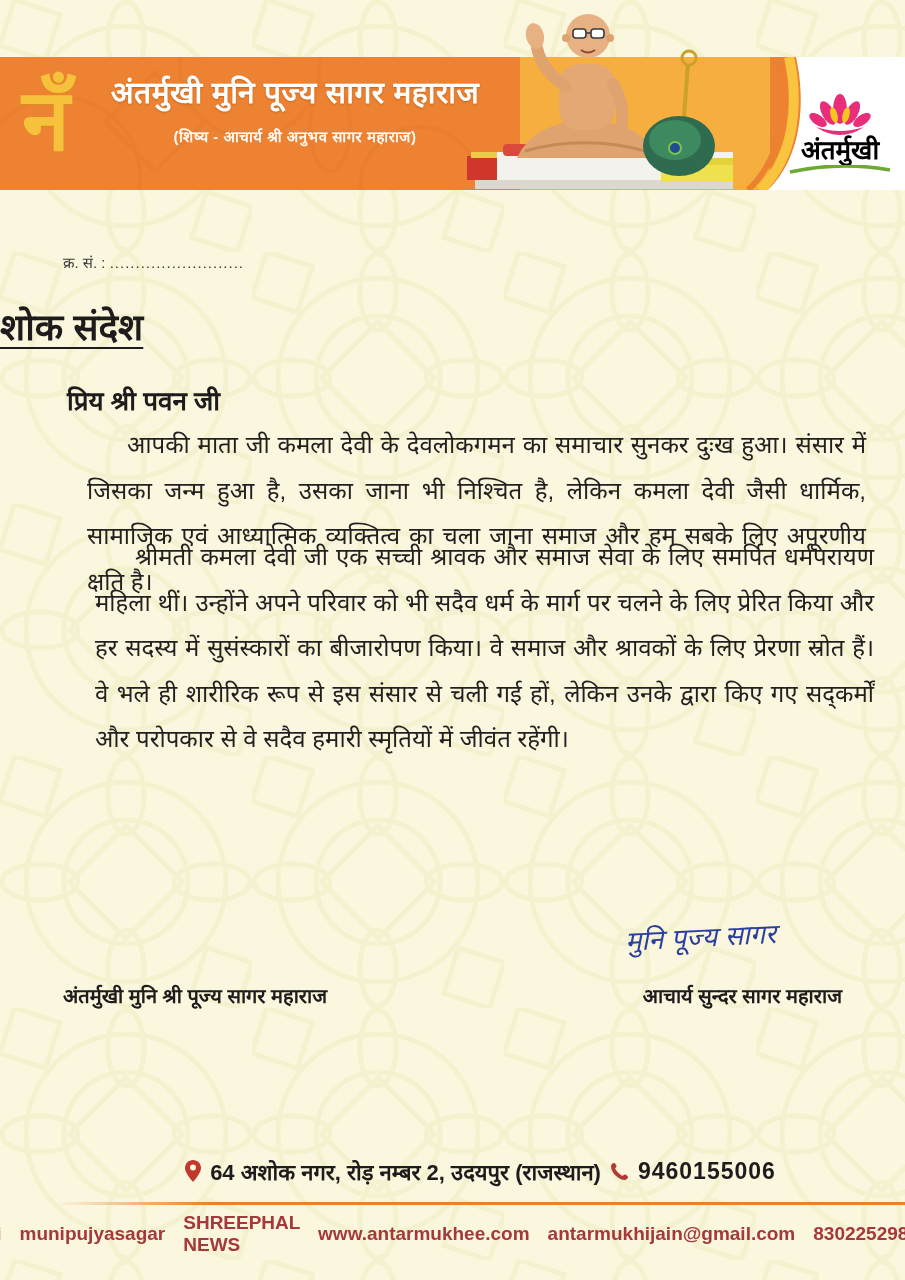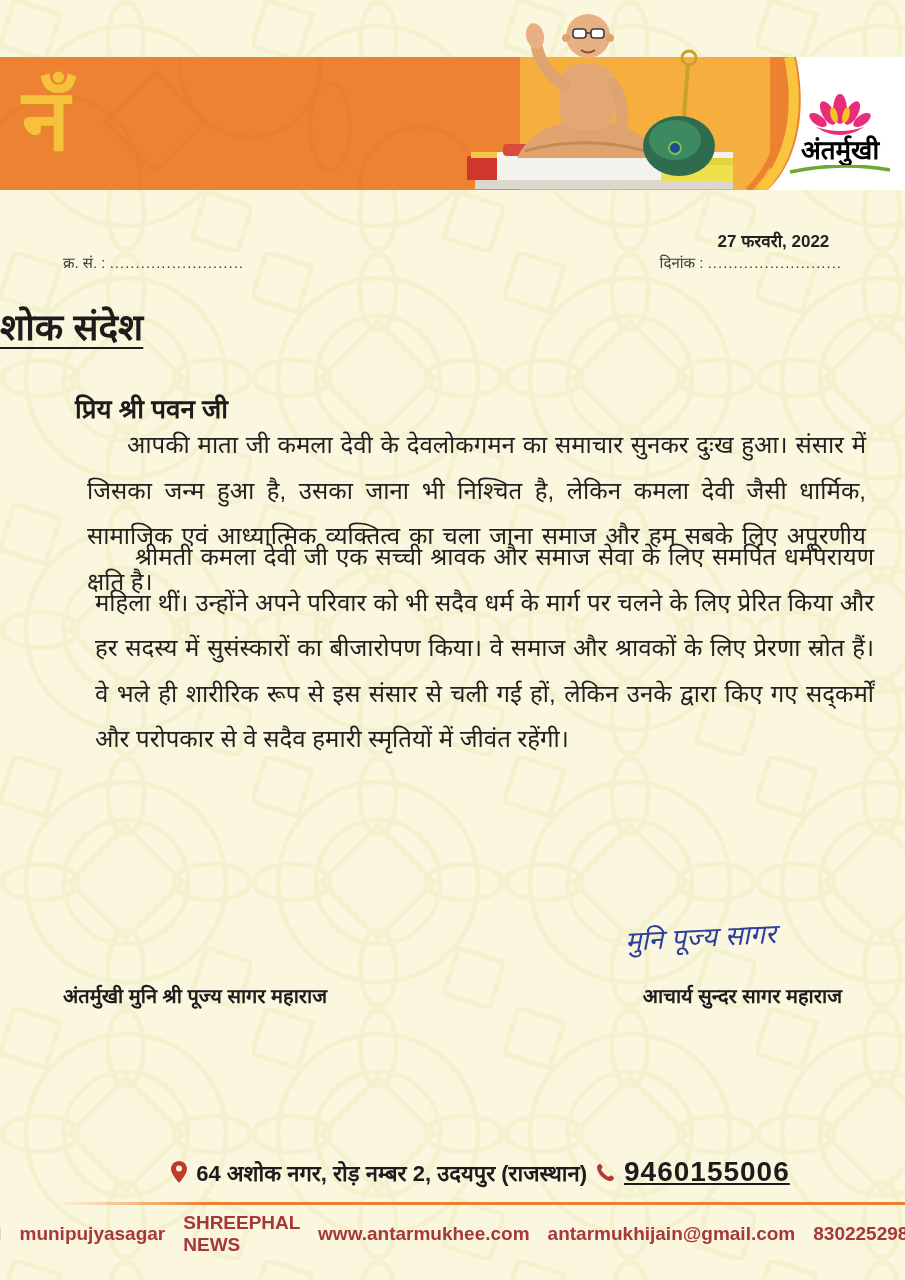--- a/index.html
+++ b/index.html
@@ -25,29 +25,29 @@
   
   .meta-row{position:absolute;left:63px;right:63px;top:228px;height:46px;z-index:2;font-size:15px;color:#3a3a3a;}
   .serial{position:absolute;left:0;bottom:2px;}
   .date-block{position:absolute;right:0;bottom:2px;text-align:left;}
   .date-value{display:block;margin-left:58px;font-size:17px;font-weight:bold;color:#222;}
   .dots{letter-spacing:1px;color:#3a3a3a;}
 
   
   .letter-title{position:absolute;left:0;width:905px;top:300px;margin:0;text-align:left;font-size:37px;font-weight:bold;color:#1d1b1c;z-index:2;}
   .letter-title span{text-decoration:underline;text-underline-offset:7px;text-decoration-thickness:2px;}
-  .salutation{position:absolute;left:63px;top:378px;margin:12px;font-size:26px;font-weight:bold;color:#1d1b1c;z-index:2;}
+  .salutation{position:absolute;left:63px;top:378px;margin:4px;font-size:26px;font-weight:bold;color:#1d1b1c;z-index:2;}
   .body-para{position:absolute;left:63px;width:779px;margin:0;font-size:24px;line-height:45.5px;color:#221f20;text-align:justify;text-indent:40px;z-index:2;}
   .p1{top:422px;margin-left:24px;} .p2{top:534px;margin-left:32px;} .p3{top:793px;}
   .signature{position:absolute;left:625px;top:916px;width:220px;font-size:27px;font-style:italic;color:#2B3F9E;transform:rotate(-3deg);z-index:2;white-space:nowrap;}
   .names-row{position:absolute;left:63px;right:63px;top:982px;display:flex;justify-content:space-between;font-size:20px;font-weight:bold;color:#1d1b1c;z-index:2;}
 
   
   .address-row{position:absolute;left:0;width:905px;top:1156px;display:flex;justify-content:center;align-items:center;gap:9px;font-size:22px;font-weight:bold;color:#1d1b1c;z-index:2;padding-left:28px;}
-  .address-row .phone-num{font-size:28px;letter-spacing:1px;text-decoration:underline;}
+  .address-row .phone-num{font-size:23px;letter-spacing:1px;}
   .footer-rule{position:absolute;left:55px;right:0;top:1202px;height:3px;background:linear-gradient(90deg,rgba(232,130,47,0) 0%,#E8822F 18%,#E8822F 100%);z-index:2;}
   .social-row{position:absolute;left:0;width:774px;top:1212px;display:flex;justify-content:center;align-items:center;gap:6px;font-size:19px;font-weight:bold;color:#A5383C;z-index:2;}
   .social-row .lbl{margin-right:6px;}
   .sicon{display:inline-block;vertical-align:middle;}
 </style>
 </head>
 <body>
 
 <div class="page">
 
@@ -84,20 +84,24 @@
     <div class="amber-block"></div>
 
     <svg class="white-curve" width="215" height="133" viewBox="0 0 215 133">
       <path d="M58 133 C94 100 98 45 88 0" stroke="#EB8230" stroke-width="6" fill="none"></path>
       <path d="M70 133 C105 100 109 45 99 0" stroke="#F9C53E" stroke-width="10" fill="none"></path>
       <path d="M78 133 C112 100 116 45 106 0 L215 0 L215 133 Z" fill="#FFFFFF"></path>
     </svg>
 
     <div class="emblem">नँ</div>
 
+    <div class="titles">
+      <div class="band-title">अंतर्मुखी मुनि पूज्य सागर महाराज</div>
+      <div class="band-subtitle">(शिष्य - आचार्य श्री अनुभव सागर महाराज)</div>
+    </div>
 
     <svg class="monk" width="330" height="184" viewBox="0 0 330 184">
 
       <rect x="50" y="144" width="258" height="32" fill="#F3F2EC"></rect>
       <rect x="50" y="172" width="258" height="9" fill="#DDD8CE"></rect>
       <rect x="42" y="148" width="30" height="24" fill="#D1362C"></rect>
       <rect x="46" y="144" width="26" height="6" fill="#F2C84B"></rect>
       <rect x="236" y="150" width="72" height="24" fill="#EFE14E"></rect>
       <rect x="236" y="150" width="72" height="7" fill="#E4D23A"></rect>
       <rect x="78" y="136" width="150" height="12" rx="4" fill="#D94A3A"></rect>
@@ -143,25 +147,20 @@
         <path d="M2 7 Q52 -4 102 5" stroke="#6FA832" stroke-width="3.5" fill="none"></path>
       </svg>
     </div>
   </header>
 
   <div class="meta-row">
     <div class="serial">
       <span>क्र. सं. :</span>
       <span class="dots">..........................</span>
     </div>
-    <div class="date-block">
-      <span class="date-value">27 फरवरी, 2022</span>
-      <span>दिनांक :</span>
-      <span class="dots">..........................</span>
-    </div>
   </div>
 
   <h1 class="letter-title"><span>शोक संदेश</span></h1>
   <p class="salutation">प्रिय श्री पवन जी</p>
   <p class="body-para p1">आपकी माता जी कमला देवी के देवलोकगमन का समाचार सुनकर दुःख हुआ। संसार में जिसका जन्म हुआ है, उसका जाना भी निश्चित है, लेकिन कमला देवी जैसी धार्मिक, सामाजिक एवं आध्यात्मिक व्यक्तित्व का चला जाना समाज और हम सबके लिए अपूरणीय क्षति है।</p>
   <p class="body-para p2">श्रीमती कमला देवी जी एक सच्ची श्रावक और समाज सेवा के लिए समर्पित धर्मपरायण महिला थीं। उन्होंने अपने परिवार को भी सदैव धर्म के मार्ग पर चलने के लिए प्रेरित किया और हर सदस्य में सुसंस्कारों का बीजारोपण किया। वे समाज और श्रावकों के लिए प्रेरणा स्रोत हैं। वे भले ही शारीरिक रूप से इस संसार से चली गई हों, लेकिन उनके द्वारा किए गए सद्कर्मों और परोपकार से वे सदैव हमारी स्मृतियों में जीवंत रहेंगी।</p>
 
   <div class="signature">मुनि पूज्य सागर</div>
 
   <div class="names-row">

